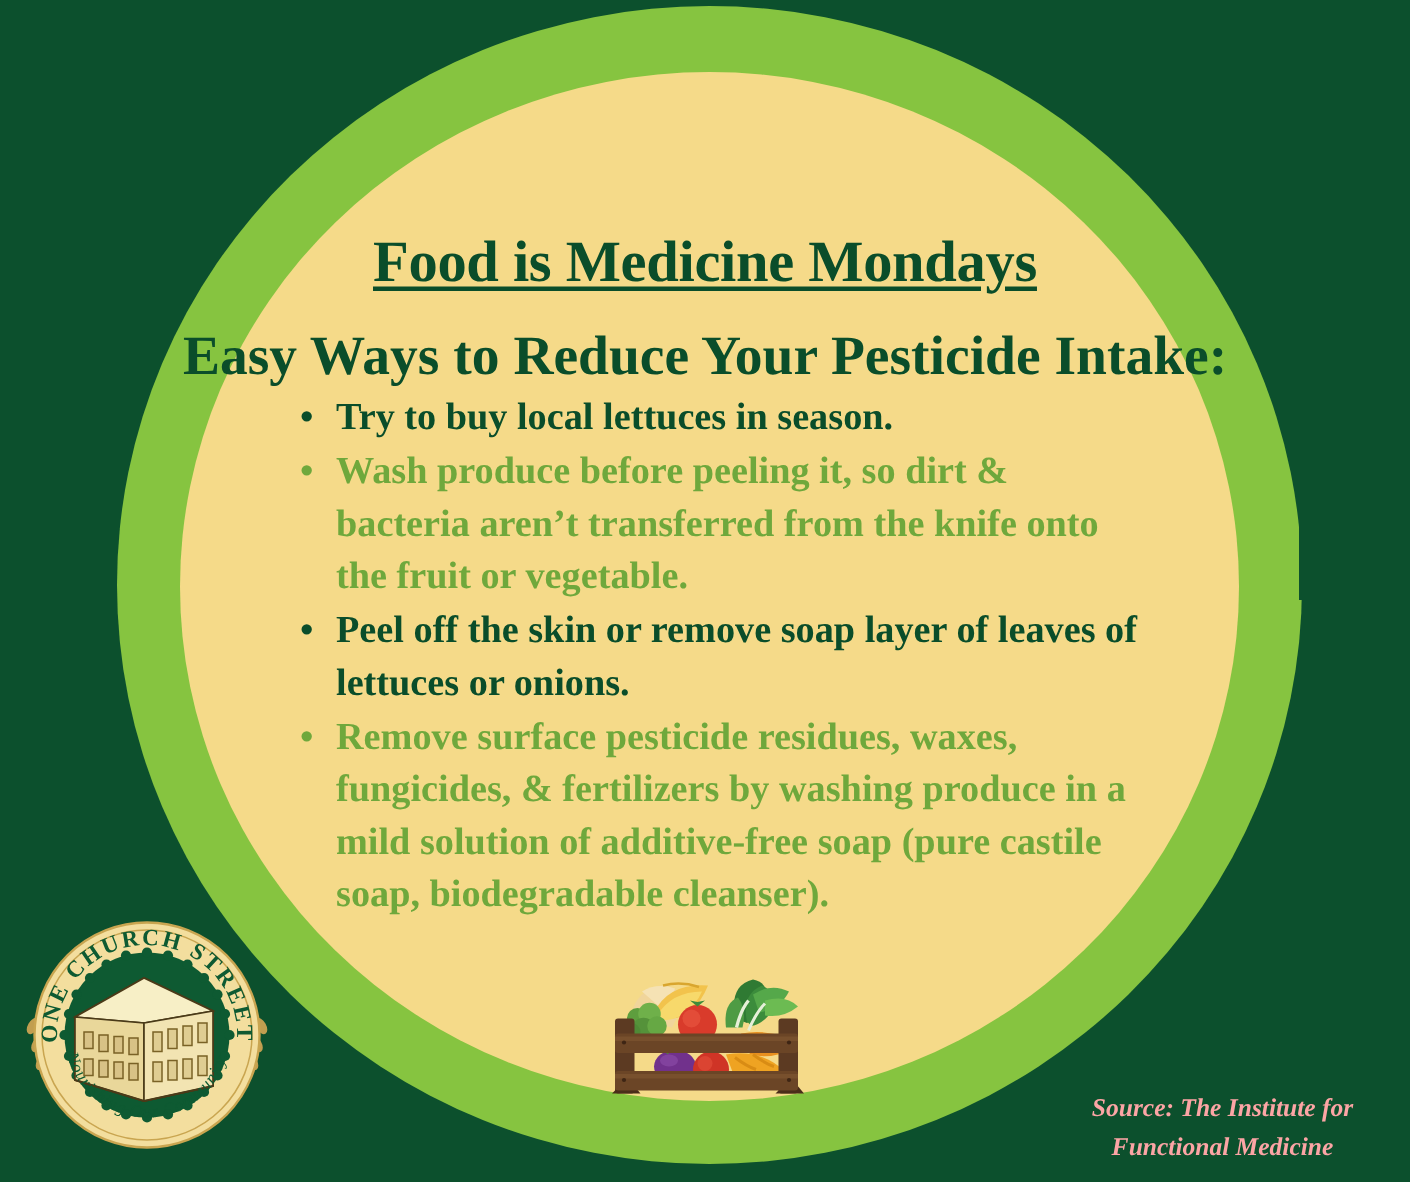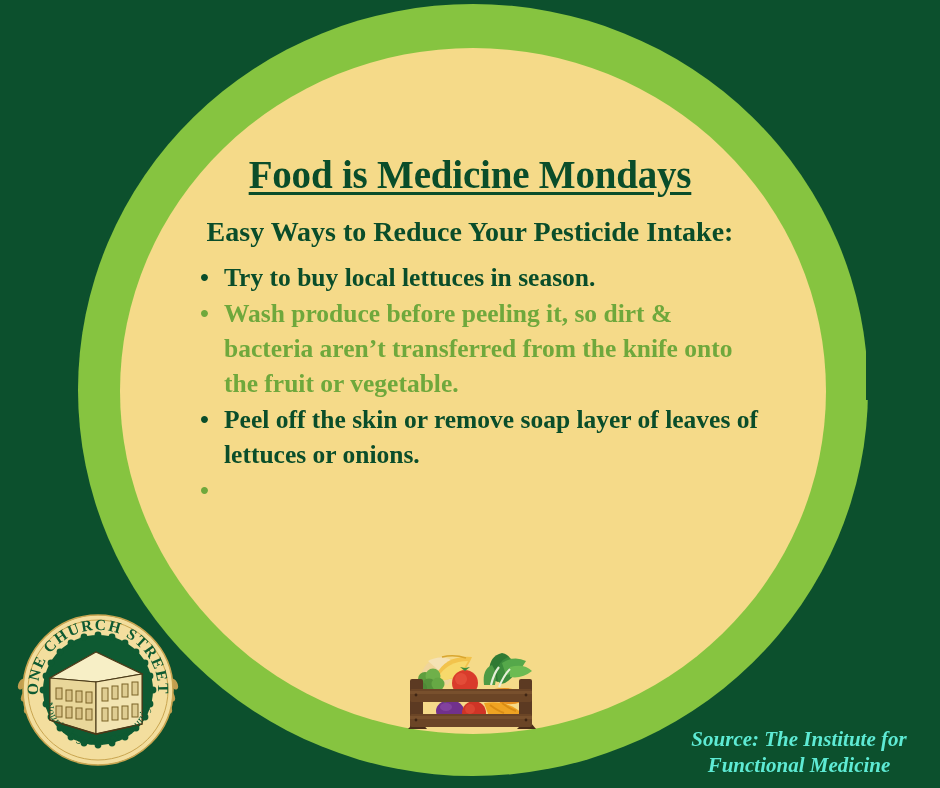--- a/index.html
+++ b/index.html
@@ -55,21 +55,21 @@
     color:#0A4D2A;
     text-decoration:underline;
     text-underline-offset:4px;
     letter-spacing:-0.2px;
   }
   .subtitle {
     position:absolute;
     left:0; top:216px;
     width:940px;
     text-align:center;
-    font-size:28px;
+    font-size:37px;
     font-weight:bold;
     color:#0A4D2A;
   }
 
   .bullets {
     position:absolute;
     left:188px; top:260px;
     width:570px;
   }
   .bullet {
@@ -85,28 +85,28 @@
     left:12px; top:0;
     font-size:25.5px;
     line-height:35px;
   }
   .bullet.dark, .bullet.dark .dot { color:#0A4D2A; }
   .bullet.light, .bullet.light .dot { color:#6FA83C; }
 
   
   .source {
     position:absolute;
-    right:16px; bottom:10px;
+    right:0; bottom:10px;
     width:250px;
     text-align:center;
-    font-size:21px;
+    font-size:17px;
     line-height:26px;
     font-style:italic;
     font-weight:bold;
-    color:#5eead4;
+    color:#fca5a5;
   }
 
   
   .crate {
     position:absolute;
     left:398px; top:645px;
     width:146px; height:90px;
   }
 
   
@@ -142,20 +142,21 @@
         <span>Wash produce before peeling it, so dirt &amp; bacteria aren’t transferred from the knife onto the fruit or vegetable.</span>
       </div>
 
       <div class="bullet dark">
         <span class="dot">•</span>
         <span>Peel off the skin or remove soap layer of leaves of lettuces or onions.</span>
       </div>
 
       <div class="bullet light">
         <span class="dot">•</span>
+        <span>Remove surface pesticide residues, waxes, fungicides, &amp; fertilizers by washing produce in a mild solution of additive-free soap (pure castile soap, biodegradable cleanser).</span>
       </div>
 
     </div>
 
     <div class="crate">
       <svg viewBox="0 0 146 90" width="146" height="90">
 
         <path d="M22 34 Q26 14 44 12 Q56 13 58 24 L50 40 Z" fill="#F0D59B"></path>
         <path d="M30 16 Q40 10 52 14 L46 30 Z" fill="#F5E2B4"></path>
 

